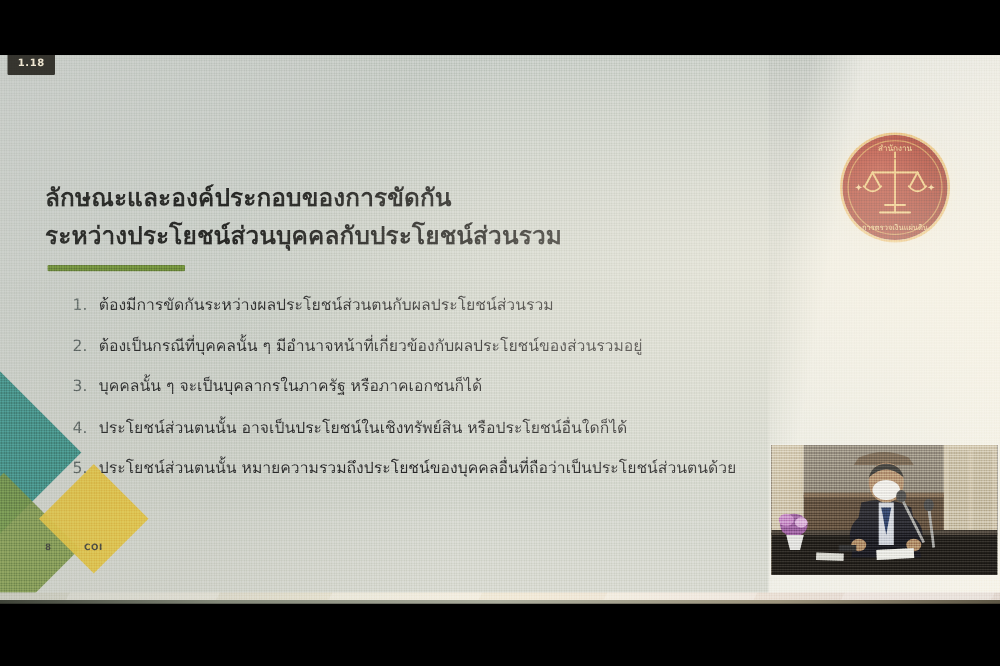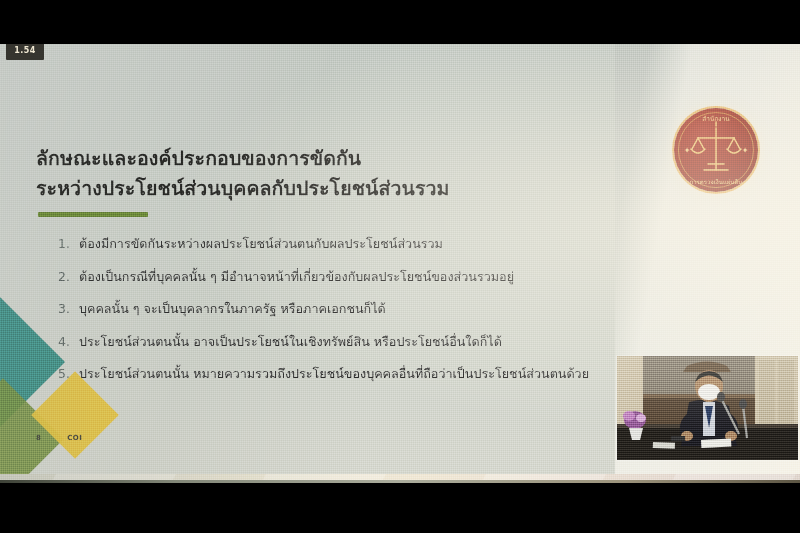--- a/index.html
+++ b/index.html
@@ -228,19 +228,19 @@
       <div class="facet" style="left:250px"></div>
       <div class="facet" style="left:470px"></div>
       <div class="facet" style="left:660px"></div>
       <div id="banner-text">หัวข้อ “การขัดกันระหว่างประโยชน์ส่วนบุคคลกับประโยชน์ส่วนรวม”</div>
     </div>
 
     <div id="grid"></div>
     <div id="wash"></div>
   </div>
 
-  <div id="timer">1.54</div>
+  <div id="timer">1.18</div>
 
   <div class="bar" id="bar-top"></div>
   <div class="bar" id="bar-bot">
     <div class="sheen"></div>
   </div>
 </div>
 
 </body></html>

